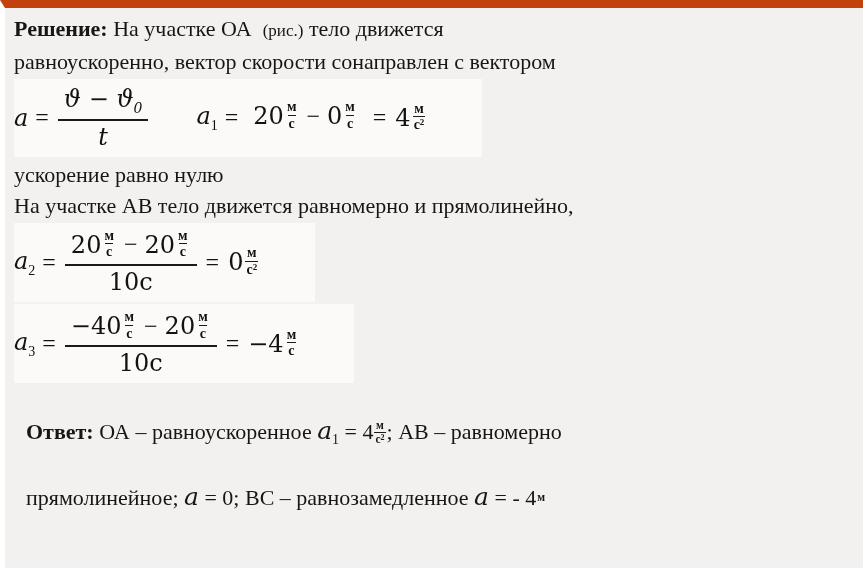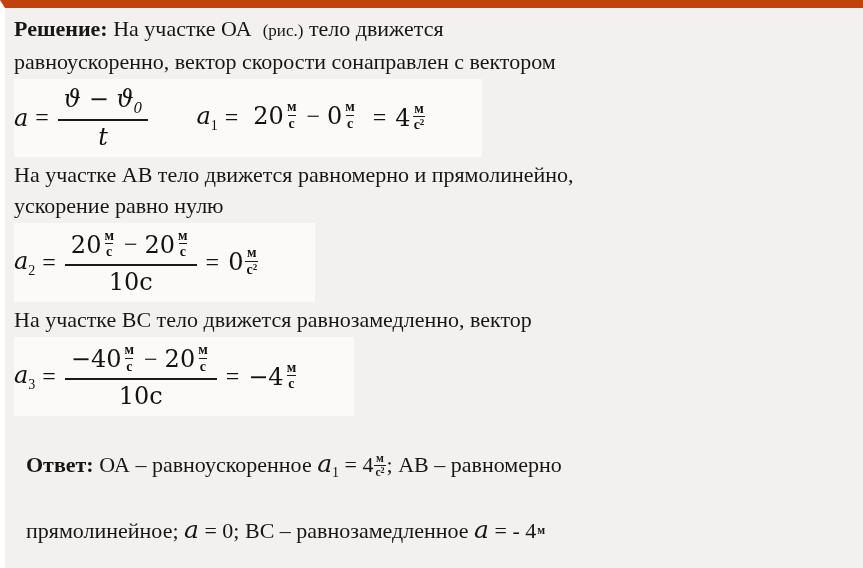--- a/index.html
+++ b/index.html
@@ -171,22 +171,22 @@
       <span class="result">
         <span class="mnum">4</span>
         <span class="ufrac">
             <span class="t">м</span>
             <span class="b"><span>с</span><span class="usup">2</span></span>
           </span>
       </span>
     </div>
   </div>
 
+  <p class="line">ускорение равно нулю</p>
   <p class="line">На участке АВ тело движется равномерно и прямолинейно,</p>
-  <p class="line">ускорение равно нулю</p>
 
   <div class="formula-row">
     <div class="formula">
       <span class="mgroup"><span class="mvar">a</span><sub>2</sub></span>
       <span class="meq">=</span>
       <span class="bfrac">
         <span class="bnum">
           <span class="mnum">20</span>
           <span class="ufrac">
               <span class="t">м</span>
@@ -205,21 +205,20 @@
       <span class="result">
         <span class="mnum">0</span>
         <span class="ufrac">
             <span class="t">м</span>
             <span class="b"><span>с</span><span class="usup">2</span></span>
           </span>
       </span>
     </div>
   </div>
 
-  <p class="line">На участке ВС тело движется равнозамедленно, вектор</p>
 
   <div class="formula-row">
     <div class="formula">
       <span class="mgroup"><span class="mvar">a</span><sub>3</sub></span>
       <span class="meq">=</span>
       <span class="bfrac">
         <span class="bnum">
           <span class="mnum">−40</span>
           <span class="ufrac">
               <span class="t">м</span>

